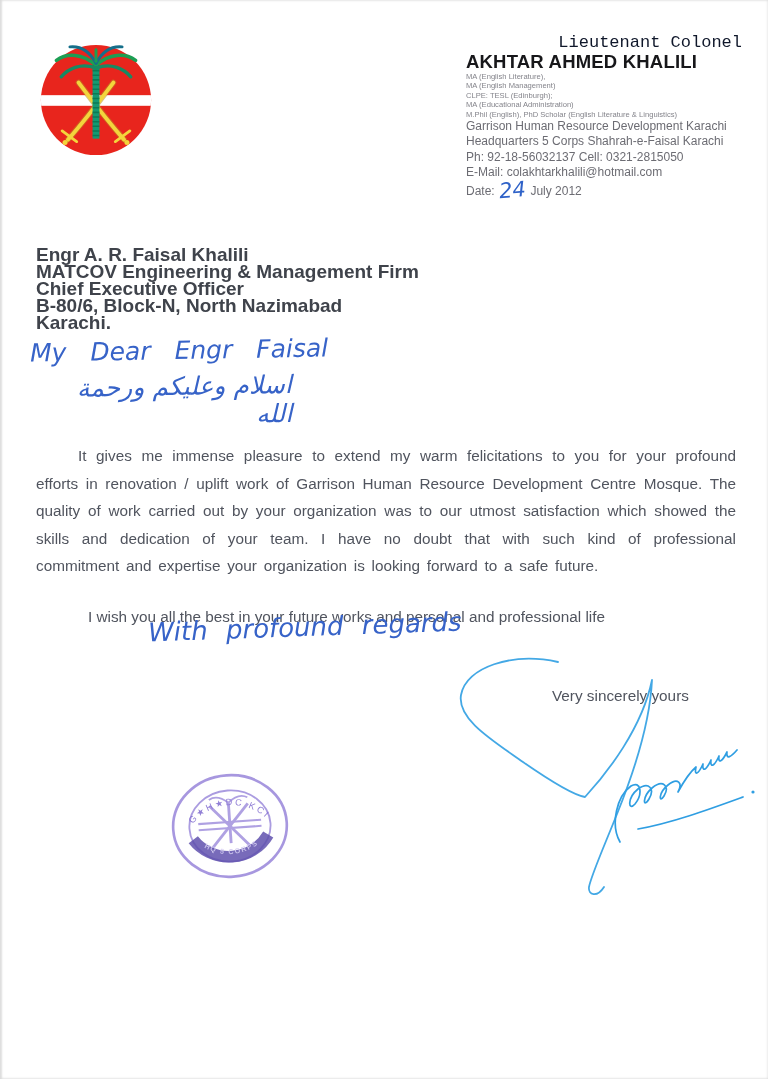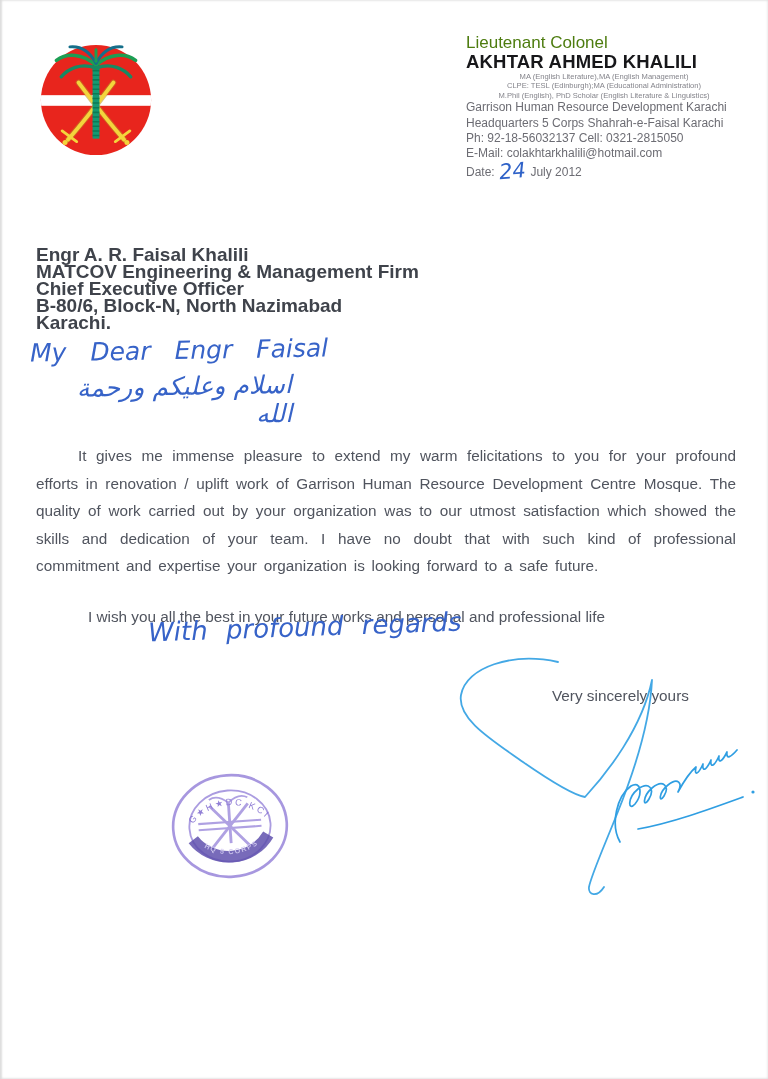--- a/index.html
+++ b/index.html
@@ -7,23 +7,23 @@
     position:relative;
     width:768px;height:1079px;
     margin:0 auto;
     background:#ffffff;
     overflow:hidden;
     font-family:"Liberation Sans",sans-serif;
     box-shadow:inset 0 0 3px #d8d8d8, inset 2px 0 2px #e2e2e2;
   }
   
   .letterhead{position:absolute;left:466px;top:33px;width:276px;}
-  .lh-rank{font-family:Liberation Sans, sans-serif;font-size:17px;line-height:19px;color:#4d7c0f;}
+  .lh-rank{font-family:Liberation Mono, monospace;font-size:17px;line-height:19px;color:#0f172a;text-align:right;}
   .lh-name{font-size:18.5px;font-weight:bold;letter-spacing:.2px;line-height:20px;color:#17171a;}
-  .lh-cred{display:flex;justify-content:center;font-size:7.6px;line-height:9.4px;color:#84848b;}
+  .lh-cred{display:flex;justify-content:center;font-size:7.6px;line-height:9.4px;color:#84848b;flex-direction:column;}
   .lh-title{font-size:12px;font-weight:bold;color:#333338;margin-top:4px;line-height:15px;}
   .lh-line{font-size:12px;color:#6c6c73;line-height:15.3px;}
   .lh-date{display:flex;align-items:flex-end;font-size:12px;color:#6c6c73;line-height:15.3px;margin-top:1px;}
   .lh-date-day{
     font-family:"DejaVu Sans",sans-serif;font-style:italic;
     font-size:21px;line-height:18px;color:#2f62c8;
     margin:0 5px 0 4px;transform:rotate(-5deg);
   }
   
   .emblem{position:absolute;left:38px;top:41px;width:116px;height:118px;}

